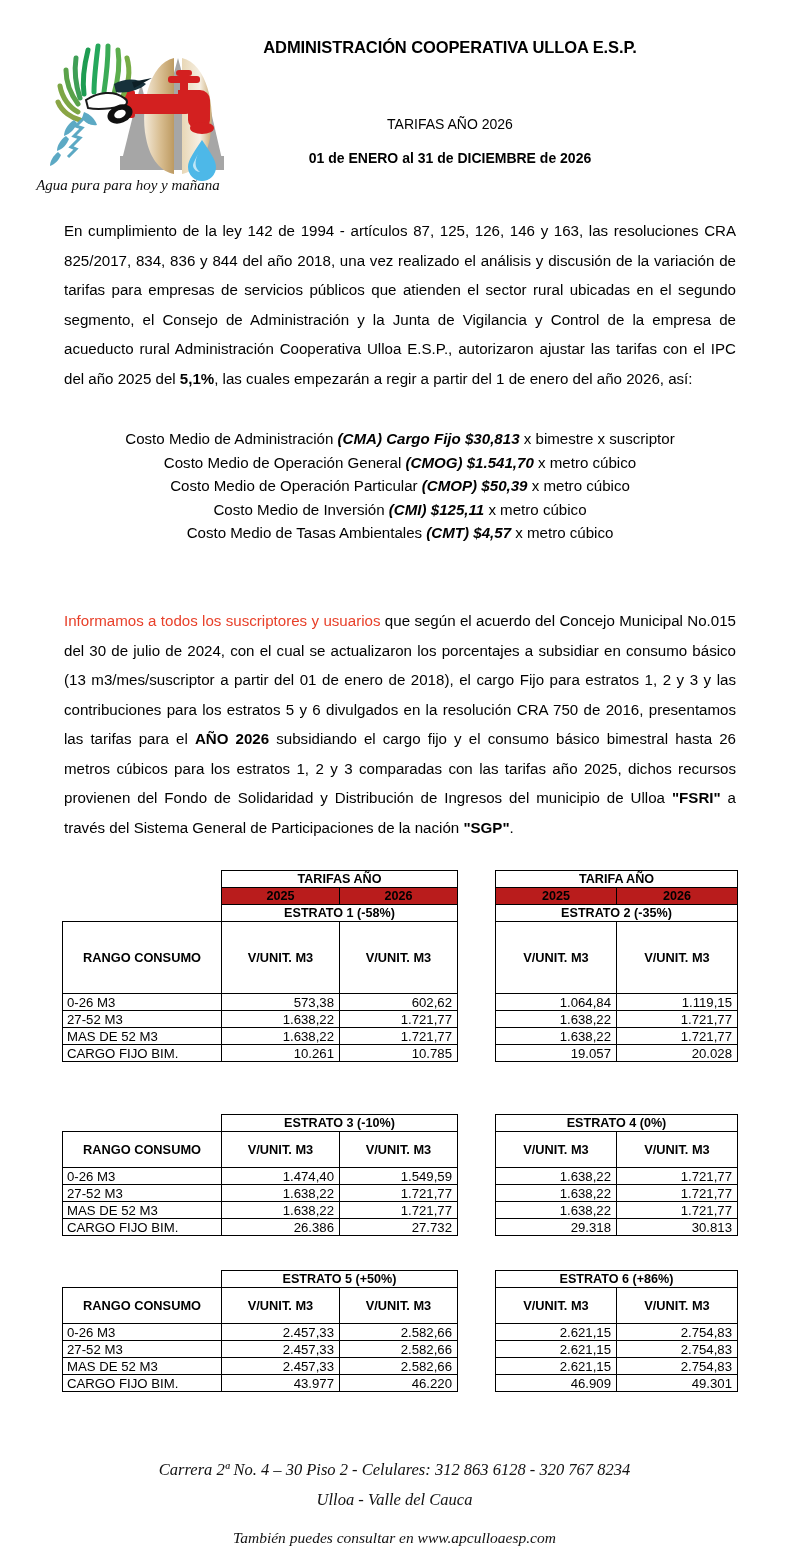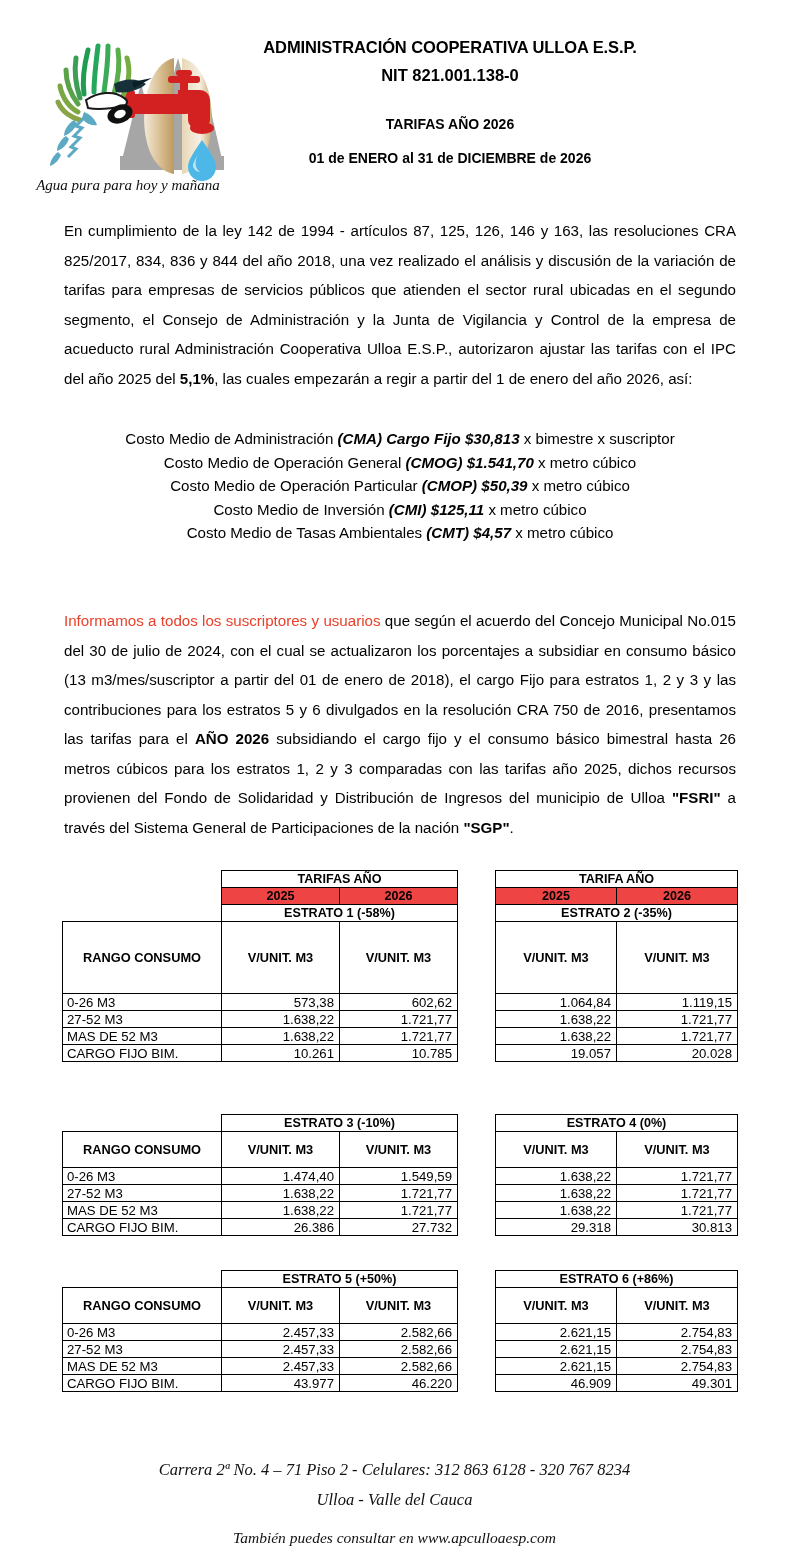--- a/index.html
+++ b/index.html
@@ -51,21 +51,21 @@
     line-height: 26px;
     margin-top: 2px;
   }
   .header-sub1 {
     position: absolute;
     left: 200px;
     top: 116px;
     width: 500px;
     text-align: center;
     font-size: 14px;
-    font-weight: bold;
+    font-weight: normal;
   }
   .header-sub2 {
     position: absolute;
     left: 200px;
     top: 150px;
     width: 500px;
     text-align: center;
     font-size: 14px;
     font-weight: bold;
   }
@@ -128,21 +128,21 @@
   }
   .tbl td.noborder {
     border: none;
   }
   .tbl td.hdr {
     font-weight: bold;
     text-align: center;
     font-size: 12.6px;
   }
   .tbl td.yellow {
-    background: #ef4444;
+    background: #b91c1c;
     font-weight: bold;
     text-align: center;
     font-size: 12.6px;
   }
   .tbl td.label {
     text-align: left;
     font-size: 13.2px;
   }
   .tbl td.num {
     text-align: right;
@@ -264,21 +264,20 @@
         <path d="M30,124 c-5,4 -8,9 -8,14 c5,-2 9,-6 11,-11 Z"></path>
         <path d="M56,84 c6,2 11,7 13,13 c-6,1 -12,-2 -15,-7 Z"></path>
       </g>
 
       <text x="100" y="162" text-anchor="middle" font-family="Liberation Serif, serif" font-style="italic" font-size="15" fill="#111111">Agua pura para hoy y mañana</text>
     </svg>
   </div>
 
   <div class="header-titles">
     <div class="org-name">ADMINISTRACIÓN COOPERATIVA ULLOA E.S.P.</div>
-    <div class="org-nit">NIT 821.001.138-0</div>
   </div>
 
   <div class="header-sub1">TARIFAS AÑO 2026</div>
   <div class="header-sub2">01 de ENERO al 31 de DICIEMBRE de 2026</div>
 </div>
 
 <div class="content">
 
   <div class="para p1"><span>En cumplimiento de la ley 142 de 1994 - artículos 87, 125, 126, 146 y 163, las resoluciones CRA 825/2017, 834, 836 y 844 del año 2018, una vez realizado el análisis y discusión de la variación de tarifas para empresas de servicios públicos que atienden el sector rural ubicadas en el segundo segmento, el Consejo de Administración y la Junta de Vigilancia y Control de la empresa de acueducto rural Administración Cooperativa Ulloa E.S.P., autorizaron ajustar las tarifas con el IPC del año 2025 del </span><b>5,1%</b><span>, las cuales empezarán a regir a partir del 1 de enero del año 2026, así:</span></div>
 
@@ -501,16 +500,16 @@
       <tr>
         <td class="num">46.909</td>
         <td class="num">49.301</td>
       </tr>
     </tbody>
       </table>
   </div>
 </div>
 
 <div class="footer">
-  <div class="f1">Carrera 2ª No. 4 – 71 Piso 2 - Celulares: 312 863 6128 - 320 767 8234</div>
+  <div class="f1">Carrera 2ª No. 4 – 30 Piso 2 - Celulares: 312 863 6128 - 320 767 8234</div>
   <div class="f2">Ulloa - Valle del Cauca</div>
   <div class="f3">También puedes consultar en www.apculloaesp.com</div>
 </div>
 
 </body></html>

